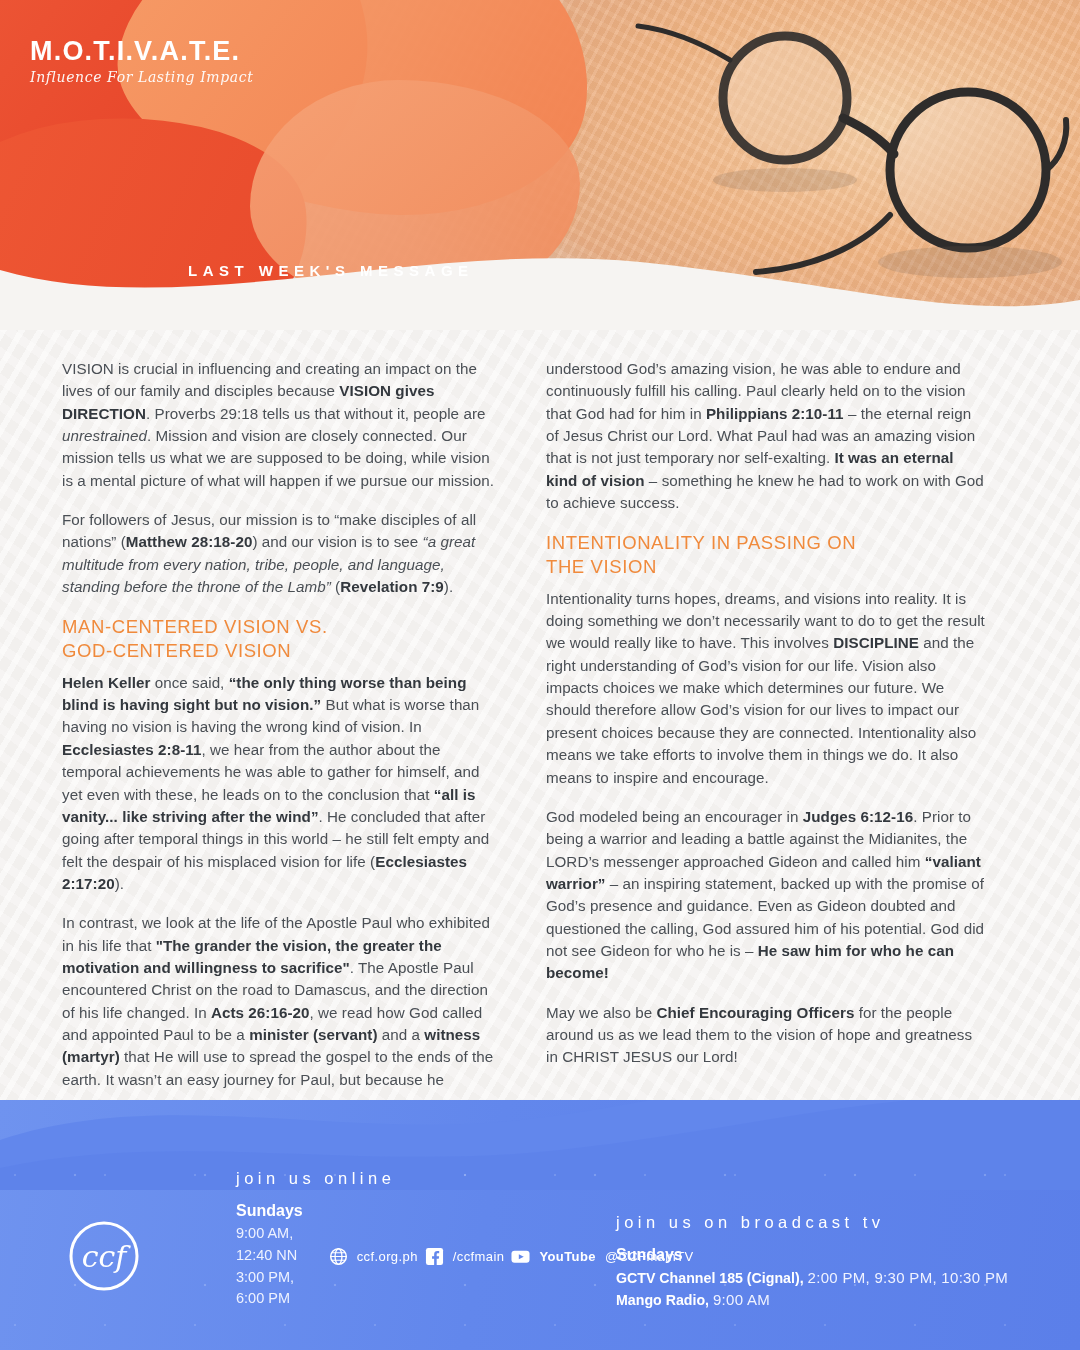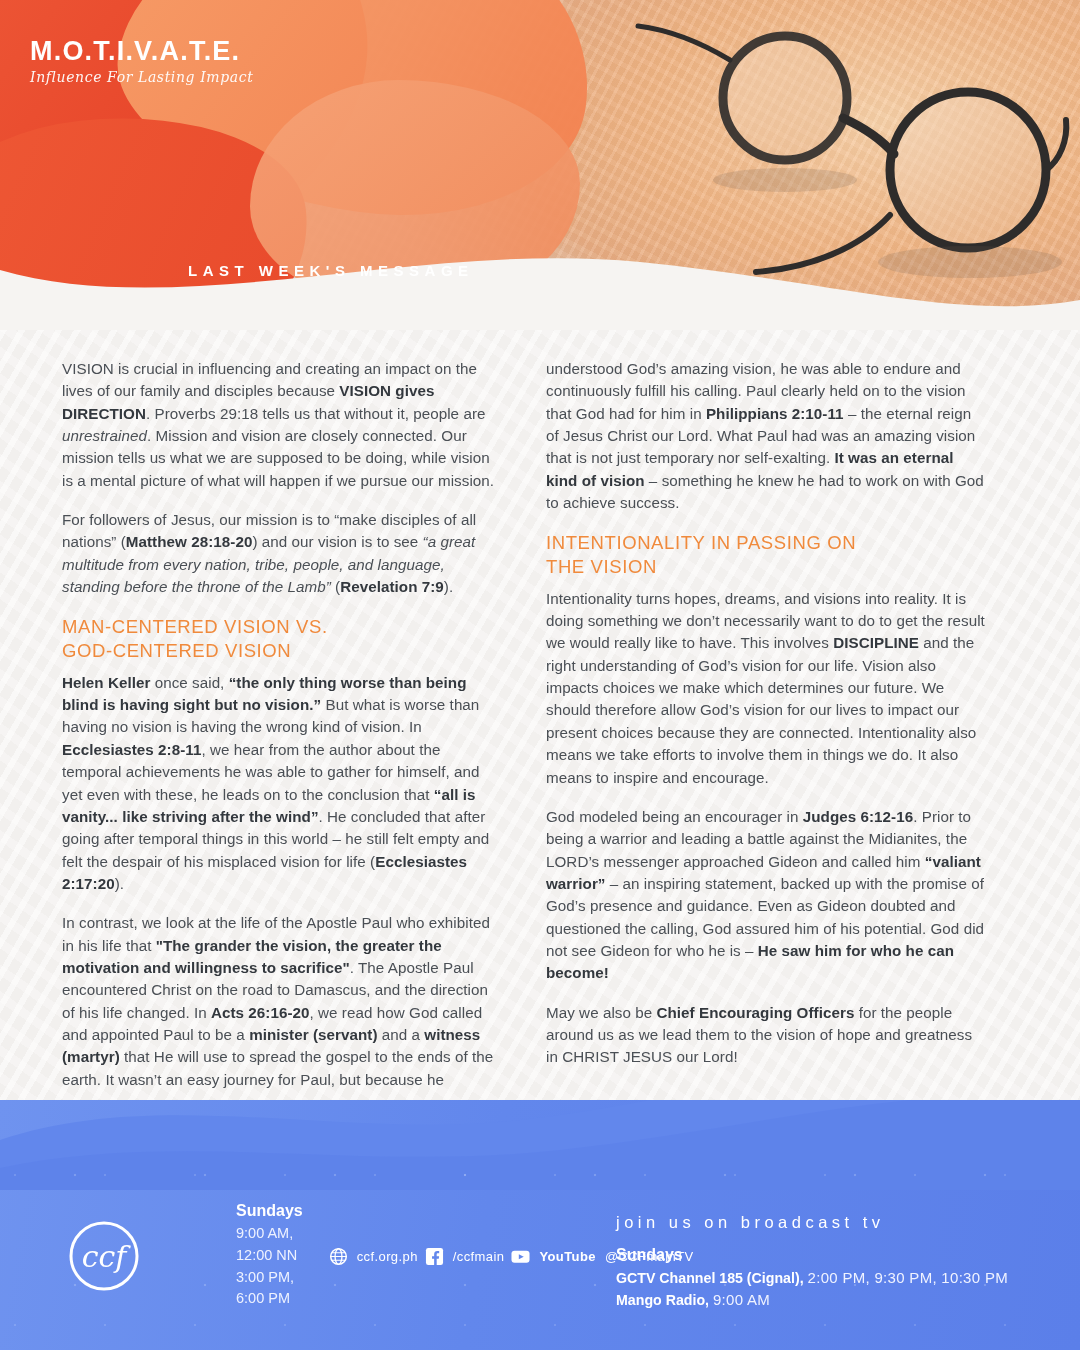--- a/index.html
+++ b/index.html
@@ -259,24 +259,25 @@
       <path d="M0,200 L0,178 C180,140 360,182 560,160 C760,138 920,90 1080,110 L1080,200 Z" fill="#5b7fe9" opacity=".55"></path>
     </svg>
     <div class="footer-dots"></div>
 
     <svg class="ccf-logo" viewBox="0 0 84 72">
       <circle cx="42" cy="36" r="33" fill="none" stroke="#ffffff" stroke-width="3"></circle>
       <text x="42" y="47" text-anchor="middle" font-family="DejaVu Serif, serif" font-size="30" font-style="italic" fill="#ffffff">ccf</text>
     </svg>
 
     <div class="f-col-1">
+      <div class="f-head">join us online</div>
       <div class="f-flex">
         <div>
           <div class="f-sub">Sundays</div>
-          <div class="f-times">9:00 AM, 12:00 NN</div>
+          <div class="f-times">9:00 AM, 12:40 NN</div>
           <div class="f-times">3:00 PM, 6:00 PM</div>
         </div>
         <div class="f-social">
           <div class="f-srow">
             <svg class="f-icon" viewBox="0 0 20 20">
               <circle cx="10" cy="10" r="8.2" fill="none" stroke="#ffffff" stroke-width="1.6"></circle>
               <ellipse cx="10" cy="10" rx="3.6" ry="8.2" fill="none" stroke="#ffffff" stroke-width="1.4"></ellipse>
               <path d="M2 10 H18 M3.2 6 H16.8 M3.2 14 H16.8" stroke="#ffffff" stroke-width="1.2" fill="none"></path>
             </svg>
             <span>ccf.org.ph</span>

